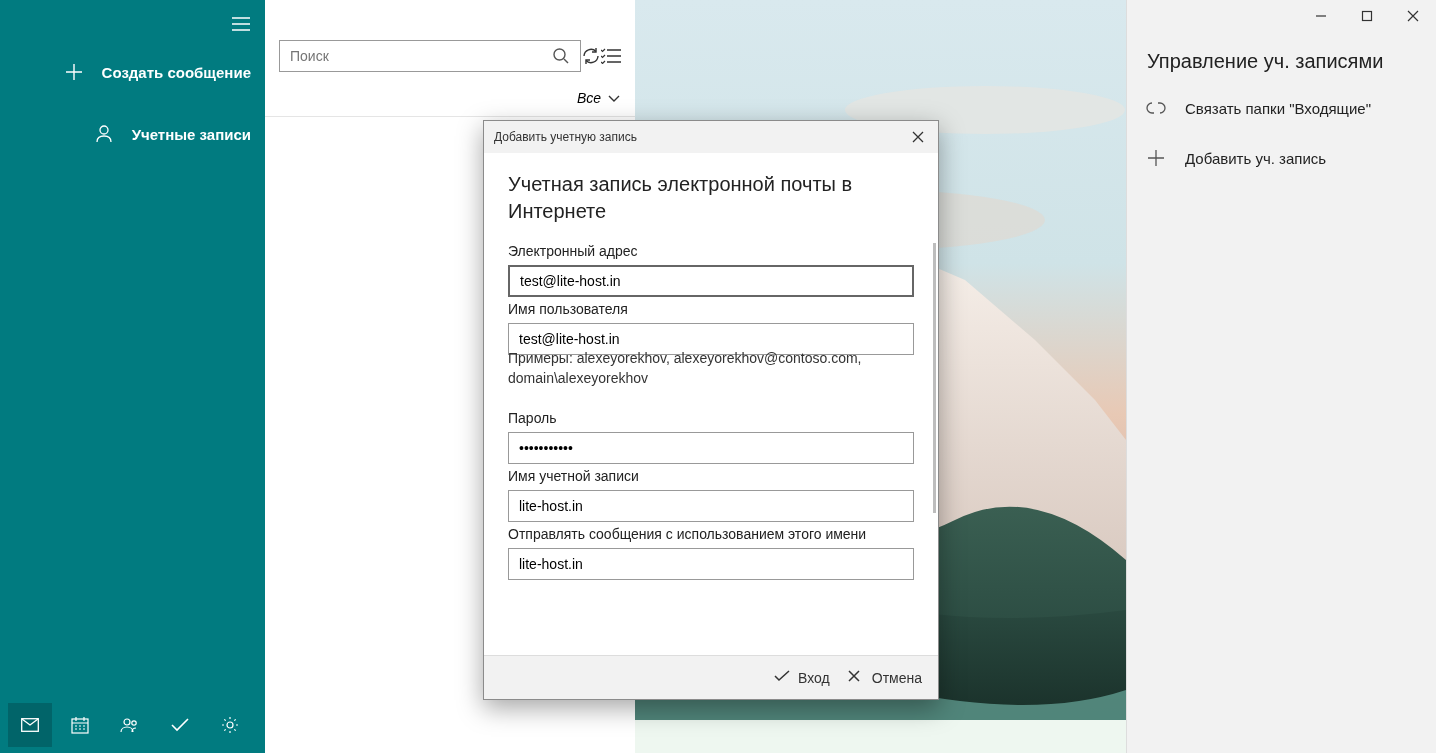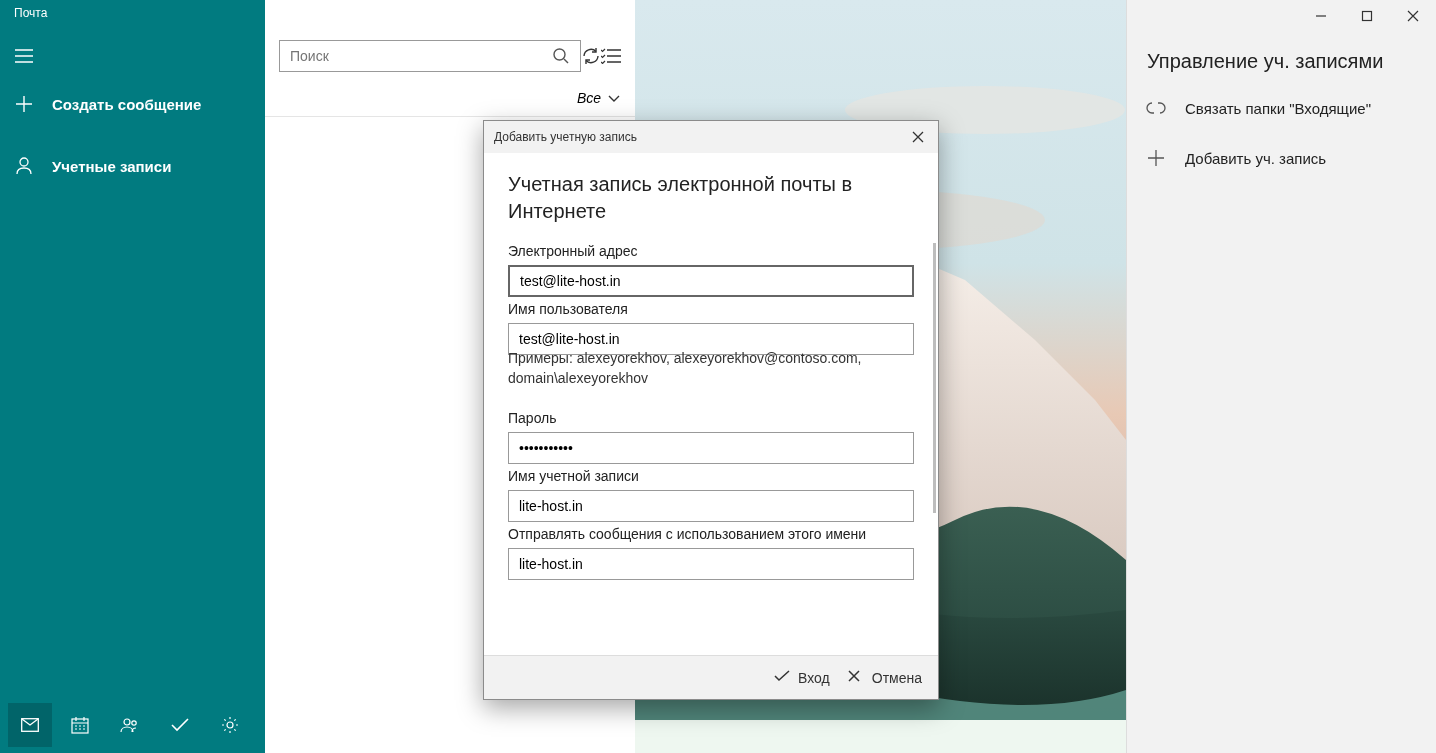--- a/index.html
+++ b/index.html
@@ -3,21 +3,21 @@
 <meta charset="utf-8">
 <style>
 * { margin: 0; padding: 0; box-sizing: border-box; font-family: 'Segoe UI', Tahoma, sans-serif; }
 html, body { width: 1436px; height: 753px; overflow: hidden; background: #fff; }
 
 .app { display: flex; width: 100%; height: 100%; position: relative; }
 
 
 .sidebar { width: 265px; background: #017b80; color: #fff; display: flex; flex-direction: column; }
 .sidebar-title { font-size: 12px; padding: 6px 14px 0; height: 32px; display: flex; align-items: flex-start; }
-.sidebar-row { display: flex; align-items: center; height: 48px; padding: 0 14px; gap: 18px; cursor: pointer; }
+.sidebar-row { display: flex; align-items: center; height: 48px; padding: 0 14px; gap: 18px; cursor: pointer; justify-content: flex-end; }
 .sidebar-row.hamburger { height: 48px; }
 .sidebar-row .icon { width: 20px; height: 20px; display: flex; align-items: center; justify-content: center; flex-shrink: 0; }
 .sidebar-row .label { font-size: 15px; }
 .sidebar-row.bold .label { font-weight: 600; }
 .sidebar-spacer { flex: 1; }
 .sidebar-bottom { display: flex; align-items: center; height: 56px; padding: 0 8px; gap: 6px; }
 .sidebar-bottom .btn { width: 44px; height: 44px; display: flex; align-items: center; justify-content: center; cursor: pointer; }
 .sidebar-bottom .btn.active { background: #016469; }
 
 
@@ -60,21 +60,20 @@
 .dialog-footer .fi { width: 16px; height: 16px; }
 
 svg { display: block; }
 </style>
 </head>
 <body>
 
 <div class="app">
 
   <div class="sidebar">
-    <div class="sidebar-title">Почта</div>
     <div class="sidebar-row hamburger">
       <span class="icon">
         <svg width="18" height="14" viewBox="0 0 18 14">
             <path d="M0 1h18M0 7h18M0 13h18" stroke="#fff" stroke-width="1.4"></path>
           </svg>
       </span>
     </div>
     <div class="sidebar-row bold">
       <span class="icon">
         <svg width="16" height="16" viewBox="0 0 16 16">

